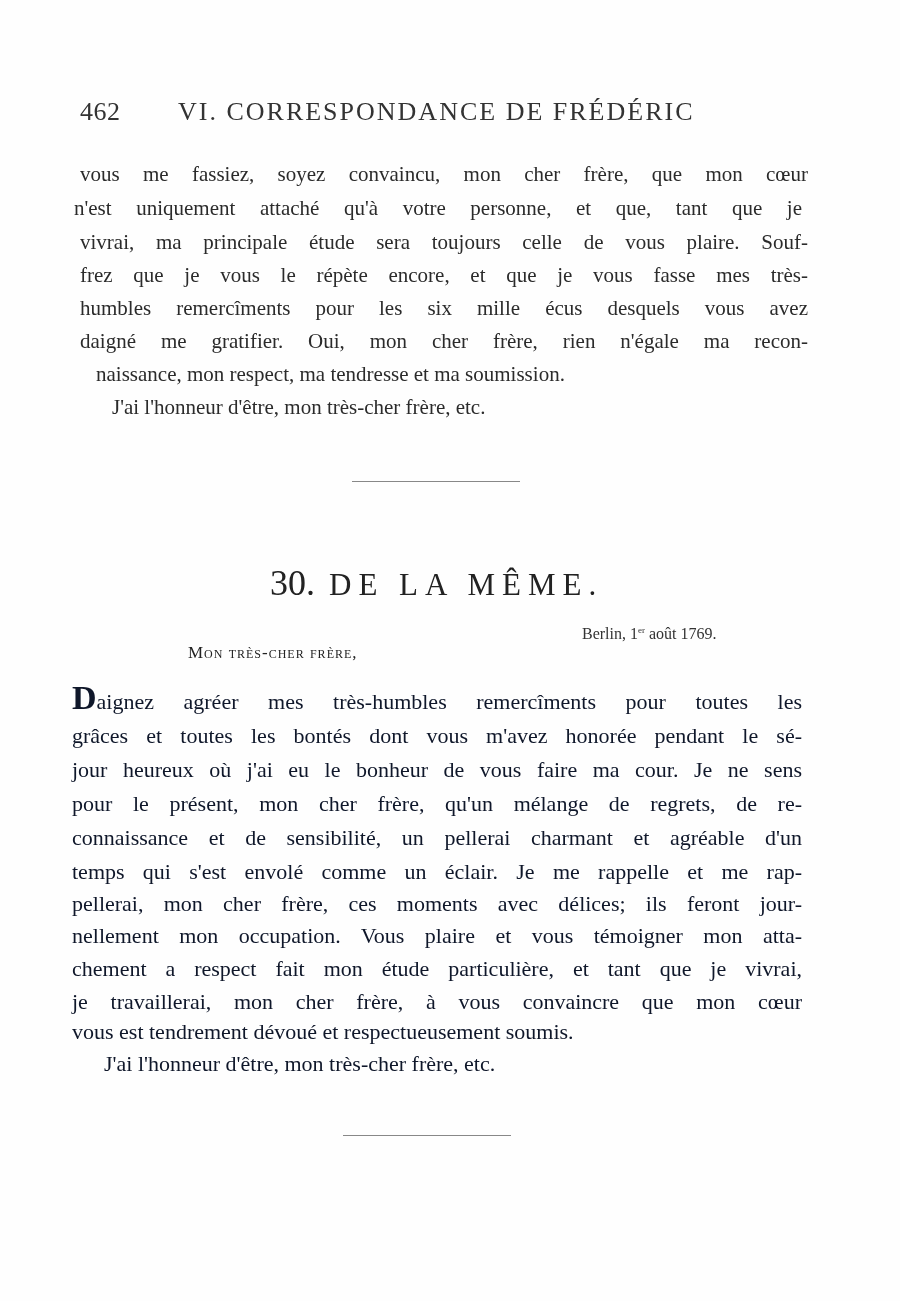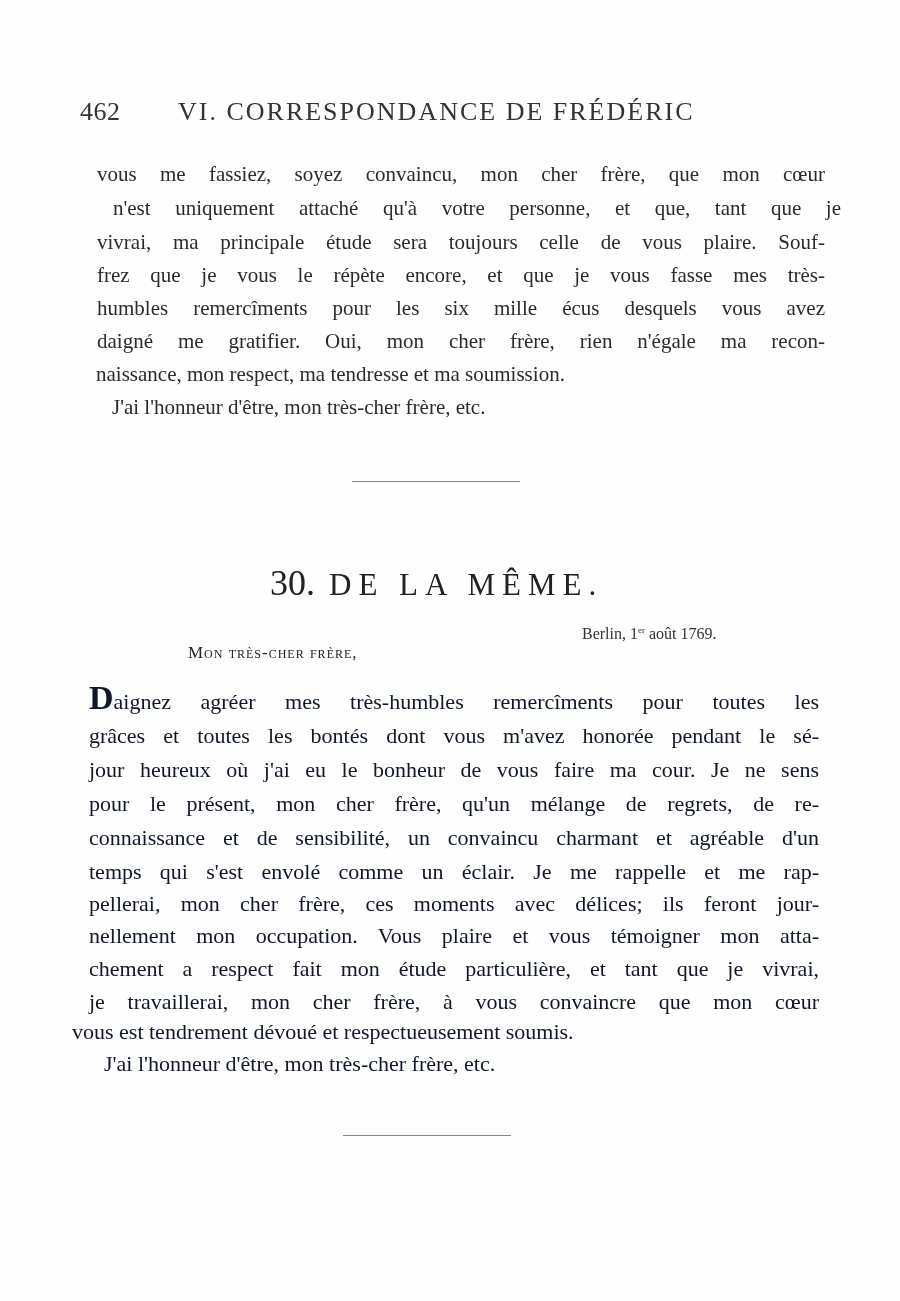--- a/index.html
+++ b/index.html
@@ -5,41 +5,41 @@
     html, body { margin: 0; padding: 0; }
     body {
       width: 900px; height: 1301px; background: #fefefe; position: relative; overflow: hidden;
       font-family: "Liberation Serif", "DejaVu Serif", serif; color: #2a2a2a;
     }
     .abs { position: absolute; white-space: nowrap; }
     .running-head { top: 97px; left: 80px; font-size: 26px; letter-spacing: 0.5px; color: #333; }
     .running-head .pnum { display: inline-block; width: 98px; }
     .running-head .title { letter-spacing: 2px; }
     .line { position: absolute; font-size: 21px; line-height: 32px; white-space: nowrap; color: #2b2b2b; }
-    .just { text-align: justify; text-align-last: justify; margin-left: 17px; }
+    .just { text-align: justify; text-align-last: justify; }
     .rule { position: absolute; height: 1px; background: #888; }
     .heading { top: 562px; left: 270px; font-size: 30px; color: #222; }
     .heading .num { font-size: 36px; margin-right: 14px; }
     .heading .ttl { letter-spacing: 7px; font-size: 31px; }
     .dateline { top: 625px; left: 582px; font-size: 16px; color: #333; }
     .dateline sup { font-size: 9px; }
     .salutation { top: 643px; left: 188px; font-size: 17px; font-variant: small-caps; letter-spacing: 1px; color: #222; }
     .dropcap { font-size: 34px; line-height: 20px; font-weight: bold; }
     .l2 { font-size: 22px; color: #0f172a; }
   </style>
 </head>
 <body>
 
 <div class="abs running-head">
   <span class="pnum">462</span><span class="title">VI. CORRESPONDANCE DE FRÉDÉRIC</span>
 </div>
 
 <div>
   <div class="line just" style="top:158px;left:80px;width:728px;">vous me fassiez, soyez convaincu, mon cher frère, que mon cœur</div>
-  <div class="line just" style="top:192px;left:96px;width:728px;">n'est uniquement attaché qu'à votre personne, et que, tant que je</div>
+  <div class="line just" style="top:192px;left:74px;width:728px;">n'est uniquement attaché qu'à votre personne, et que, tant que je</div>
   <div class="line just" style="top:226px;left:80px;width:728px;">vivrai, ma principale étude sera toujours celle de vous plaire. Souf-</div>
   <div class="line just" style="top:259px;left:80px;width:728px;">frez que je vous le répète encore, et que je vous fasse mes très-</div>
   <div class="line just" style="top:292px;left:80px;width:728px;">humbles remercîments pour les six mille écus desquels vous avez</div>
   <div class="line just" style="top:325px;left:80px;width:728px;">daigné me gratifier. Oui, mon cher frère, rien n'égale ma recon-</div>
   <div class="line" style="top:358px;left:96px;">naissance, mon respect, ma tendresse et ma soumission.</div>
   <div class="line" style="top:391px;left:112px;">J'ai l'honneur d'être, mon très-cher frère, etc.</div>
 </div>
 
 <div class="rule" style="top:481px;left:352px;width:168px;"></div>
 
@@ -53,21 +53,21 @@
 
 <div class="abs salutation">Mon très-cher frère,</div>
 
 <div>
   <div class="line l2 just" style="top:686px;left:72px;width:730px;">
     <span class="dropcap">D</span><span>aignez agréer mes très-humbles remercîments pour toutes les</span>
   </div>
   <div class="line l2 just" style="top:720px;left:72px;width:730px;">grâces et toutes les bontés dont vous m'avez honorée pendant le sé-</div>
   <div class="line l2 just" style="top:754px;left:72px;width:730px;">jour heureux où j'ai eu le bonheur de vous faire ma cour. Je ne sens</div>
   <div class="line l2 just" style="top:788px;left:72px;width:730px;">pour le présent, mon cher frère, qu'un mélange de regrets, de re-</div>
-  <div class="line l2 just" style="top:822px;left:72px;width:730px;">connaissance et de sensibilité, un convaincu charmant et agréable d'un</div>
+  <div class="line l2 just" style="top:822px;left:72px;width:730px;">connaissance et de sensibilité, un pellerai charmant et agréable d'un</div>
   <div class="line l2 just" style="top:856px;left:72px;width:730px;">temps qui s'est envolé comme un éclair. Je me rappelle et me rap-</div>
   <div class="line l2 just" style="top:888px;left:72px;width:730px;">pellerai, mon cher frère, ces moments avec délices; ils feront jour-</div>
   <div class="line l2 just" style="top:920px;left:72px;width:730px;">nellement mon occupation. Vous plaire et vous témoigner mon atta-</div>
   <div class="line l2 just" style="top:953px;left:72px;width:730px;">chement a respect fait mon étude particulière, et tant que je vivrai,</div>
   <div class="line l2 just" style="top:986px;left:72px;width:730px;">je travaillerai, mon cher frère, à vous convaincre que mon cœur</div>
   <div class="line l2" style="top:1016px;left:72px;">vous est tendrement dévoué et respectueusement soumis.</div>
   <div class="line l2" style="top:1048px;left:104px;">J'ai l'honneur d'être, mon très-cher frère, etc.</div>
 </div>
 
 <div class="rule" style="top:1135px;left:343px;width:168px;"></div>

